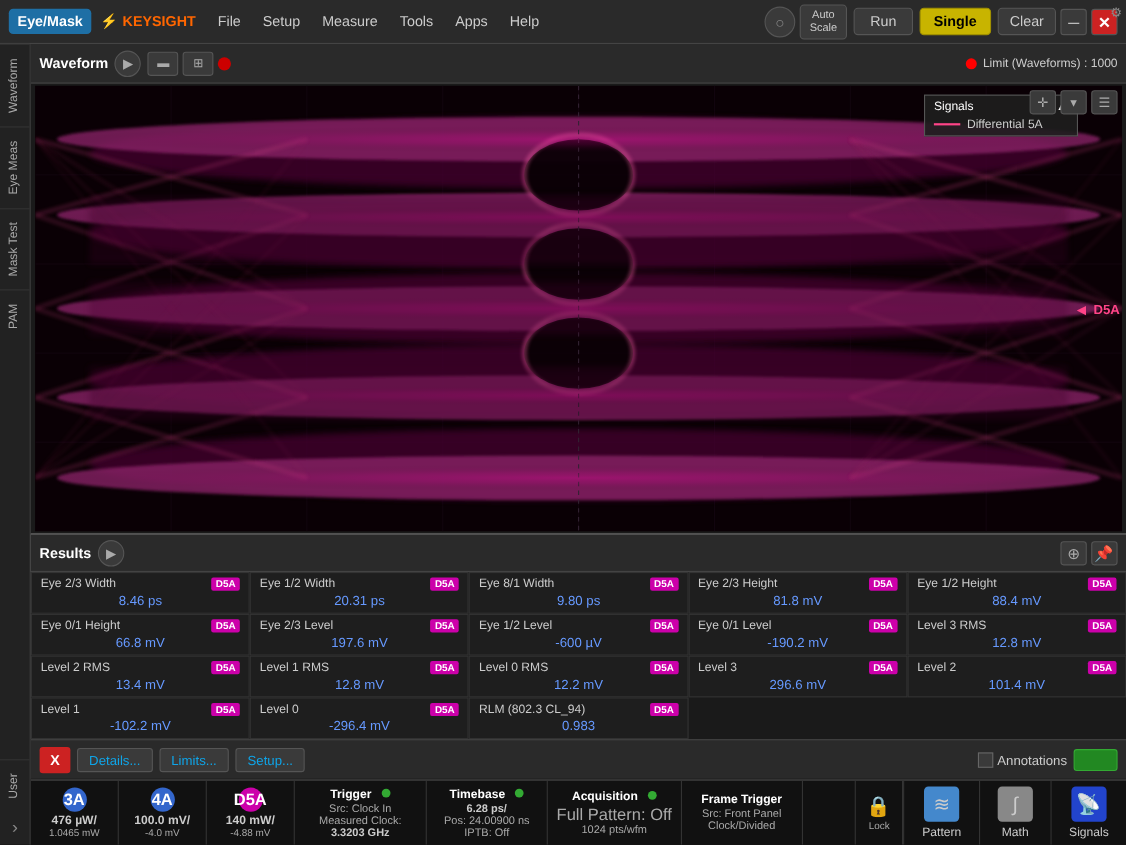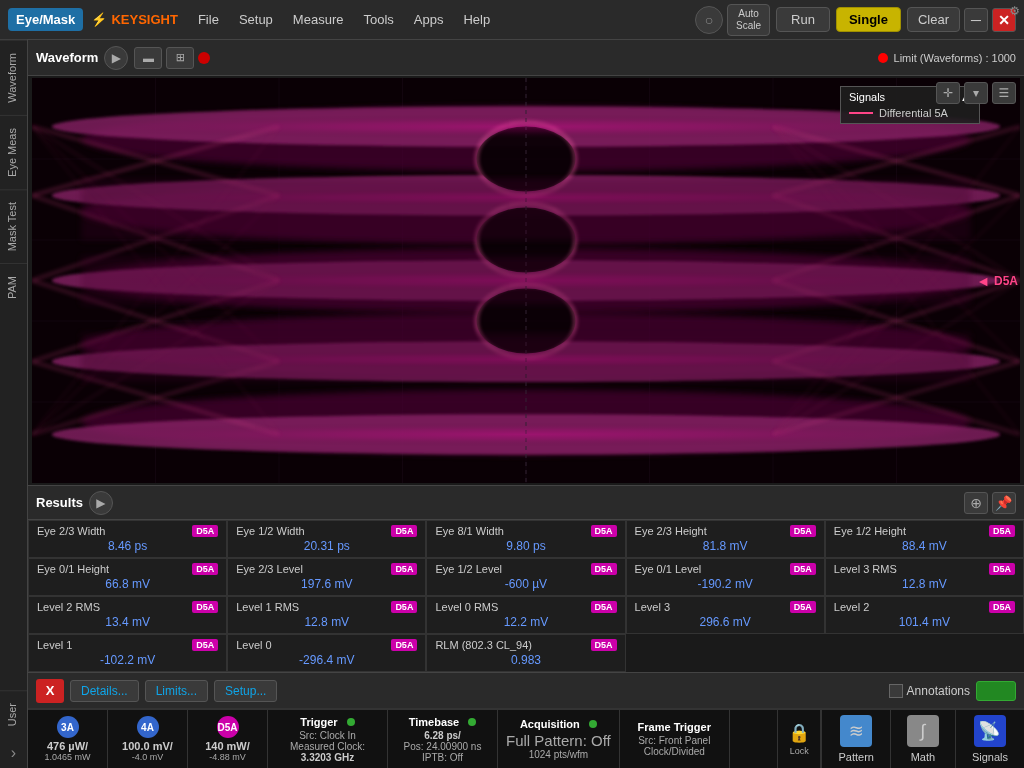--- a/index.html
+++ b/index.html
@@ -361,21 +361,21 @@
       font-weight: bold;
     }
     .status-segment .seg-sub {
       color: #aaa;
       font-size: 9px;
     }
     .channel-badge {
       width: 22px; height: 22px;
       border-radius: 50%;
       display: flex; align-items: center; justify-content: center;
-      font-size: 10px;
+      font-size: 15px;
       font-weight: bold;
       margin-bottom: 2px;
     }
     .ch-3a { background: #3366cc; color: #fff; }
     .ch-4a { background: #3366cc; color: #fff; }
     .ch-d5a-small { background: #cc00aa; color: #fff; }
     .status-section {
       display: flex; flex-direction: column;
       align-items: center; justify-content: center;
       padding: 4px 8px;

